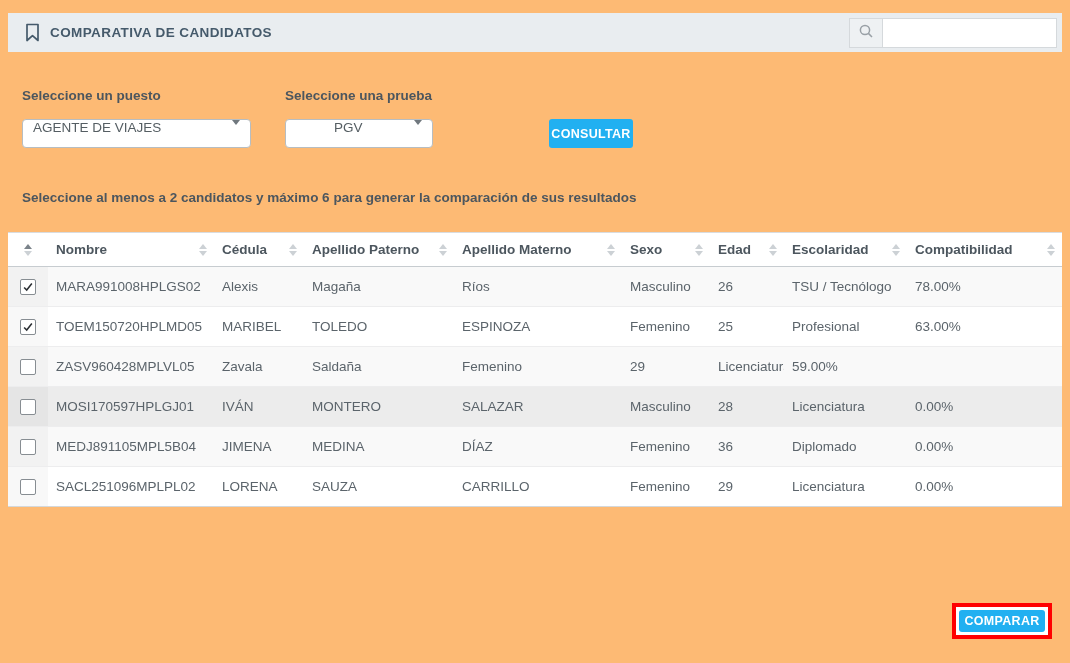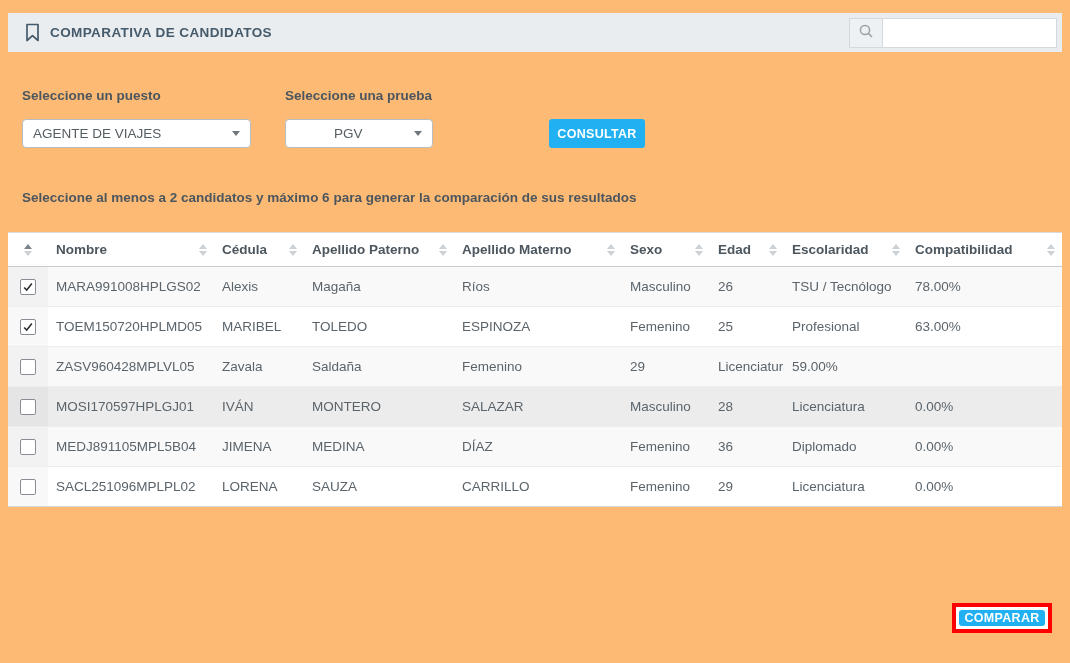--- a/index.html
+++ b/index.html
@@ -30,36 +30,36 @@
     font-family:"Liberation Sans","DejaVu Sans",sans-serif;
   }
   
   .filter-label {
     position:absolute; font-size:13.5px; font-weight:bold; color:#4c565e; top:88px;
   }
   .lbl-puesto { left:22px; }
   .lbl-prueba { left:285px; }
   .select {
     position:absolute; top:119px; height:29px; border:1px solid #b7bdc1;
-    border-radius:4px; background:#fff; display:flex; align-items:center;
+    border-radius:4px; background:#fff; display:flex; align-items:flex-start;
     padding:0 10px; font-size:13.5px; color:#555e63; cursor:pointer;
   }
   .sel-puesto { left:22px; width:229px; }
   .sel-prueba { left:285px; width:148px;padding-left:48px; }
   .caret {
     margin-left:auto; width:0; height:0;
     border-left:4px solid transparent; border-right:4px solid transparent;
     border-top:5px solid #70787e;
   }
   .btn-blue {
     background:#21b0f1; color:#fff; border:none; border-radius:3px;
     font-size:12.5px; font-weight:bold; letter-spacing:.3px; cursor:pointer;
     font-family:"Liberation Sans","DejaVu Sans",sans-serif;
   }
-  .btn-consultar { position:absolute; left:549px; top:119px; width:96px; height:29px; }
+  .btn-consultar { position:absolute; left:549px; top:119px; width:84px; height:29px; }
   
   .instruction {
     position:absolute; left:22px; top:190px; font-size:13.5px; font-weight:bold; color:#4c565e;
   }
   
   .tablebox { position:absolute; left:8px; top:232px; width:1054px; }
   .grid {
     display:grid;
     grid-template-columns:40px 166px 90px 150px 168px 88px 74px 123px 155px;
   }
@@ -92,21 +92,21 @@
   .cell0 { background:rgba(0,0,0,0.026); display:flex; align-items:center; justify-content:center; padding:0; }
   .cb {
     width:16px; height:16px; background:#fff; border:1px solid #878d92; border-radius:2px;
     display:flex; align-items:center; justify-content:center; cursor:pointer;
   }
   
   .comparar-highlight {
     position:absolute; right:18px; top:603px; border:4px solid #ff0000;
     padding:3px; background:#fff;
   }
-  .btn-comparar { display:block; width:86px; height:16px; }
+  .btn-comparar { display:block; width:86px; height:22px; }
 </style>
 </head>
 <body>
 
 <div class="page">
 
   <div class="heading-band">
     <div class="title-wrap">
       <span>
         <svg width="15" height="19" viewBox="0 0 15 19">

